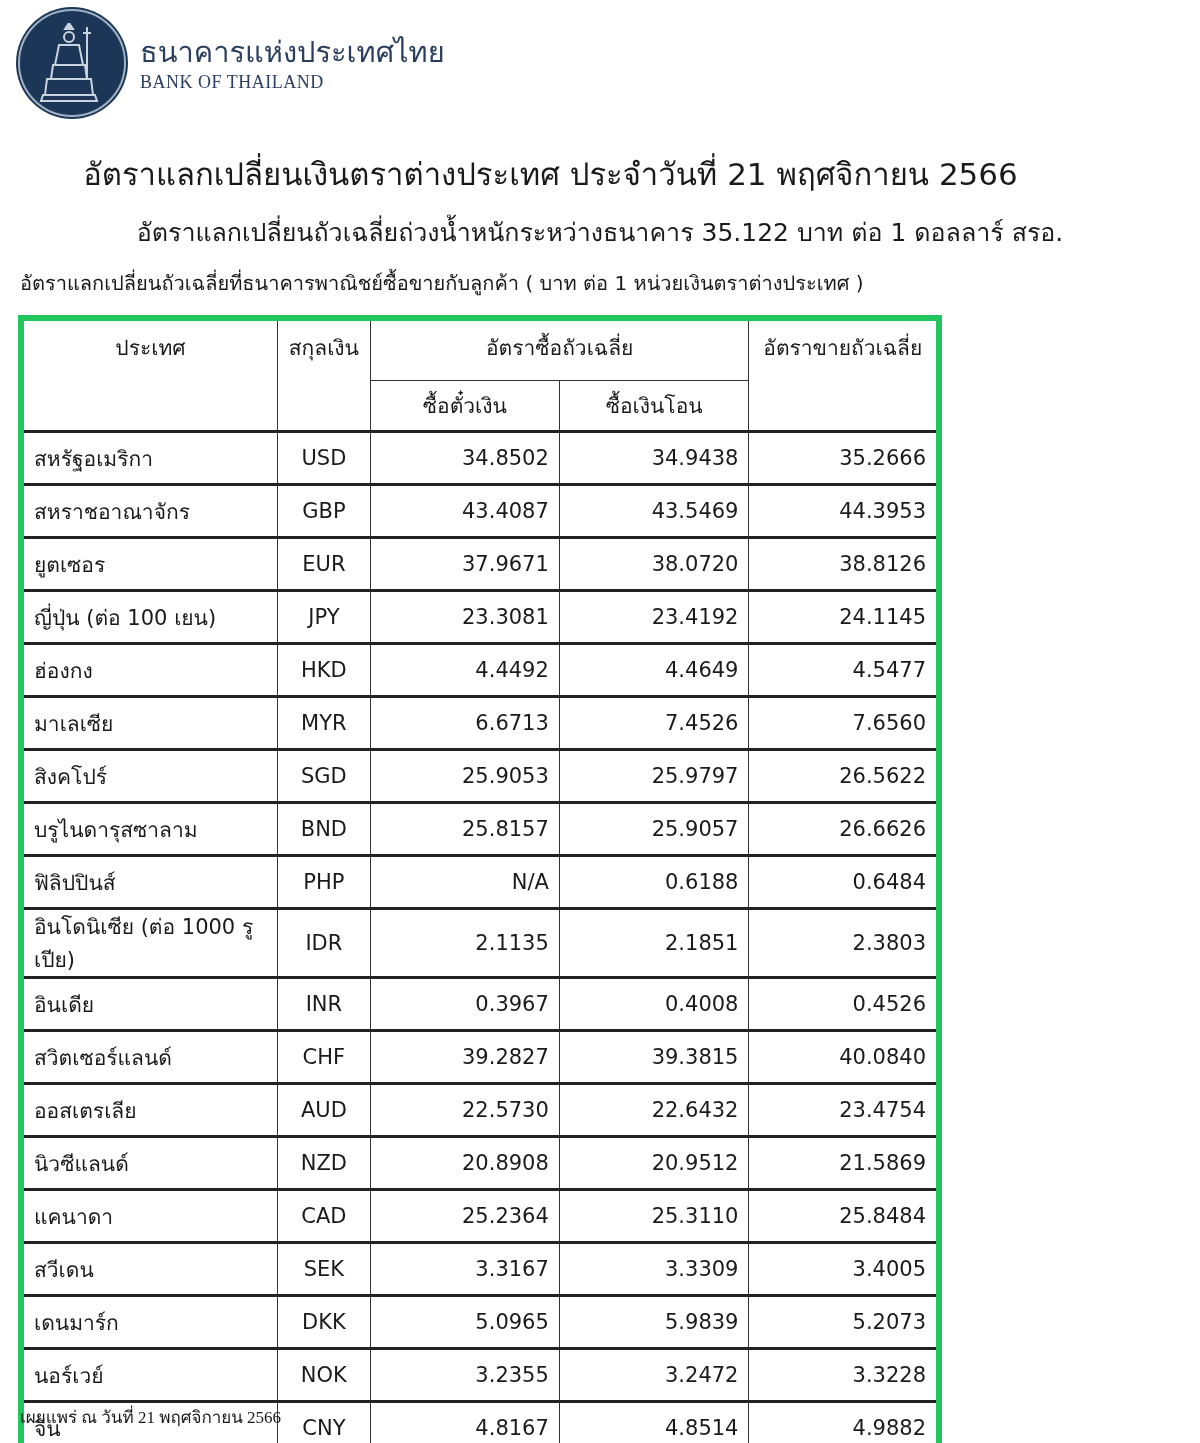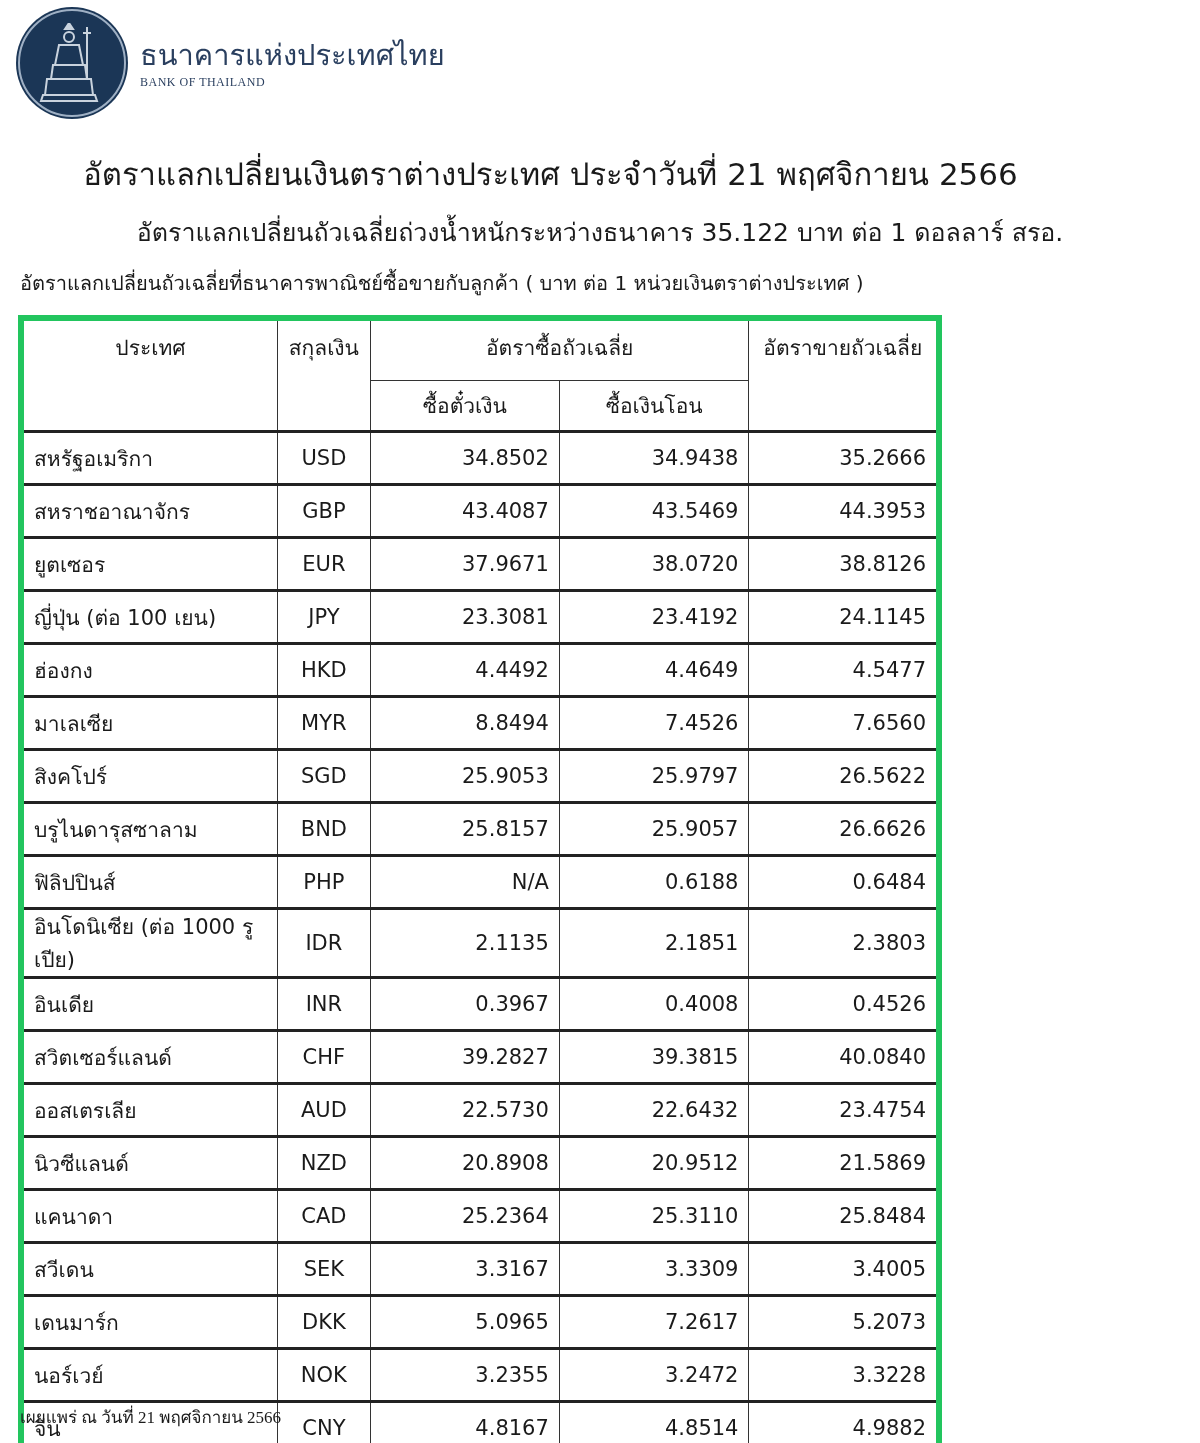--- a/index.html
+++ b/index.html
@@ -2,21 +2,21 @@
 <html><head>
 <meta charset="utf-8">
 <style>
   html, body { margin:0; padding:0; background:#ffffff; }
   body { width:1200px; height:1443px; position:relative; overflow:hidden; font-family:"DejaVu Sans", sans-serif; color:#1a1a1a; }
   .header { position:absolute; left:18px; top:8px; height:110px; display:flex; align-items:center; }
   .logo { width:104px; height:104px; border-radius:50%; background:#1b3656; border:2px solid #9fb0c4; box-shadow:0 0 0 2px #1b3656; display:flex; align-items:center; justify-content:center; }
   .logo svg { width:70px; height:80px; }
   .bank-names { margin-left:14px; }
   .bank-th { font-size:29px; color:#2a3f5f; font-family:"DejaVu Serif", serif; line-height:36px; }
-  .bank-en { font-size:12px; color:#2a3f5f; font-family:"Liberation Serif", serif; letter-spacing:0.5px; margin-top:2px; }
+  .bank-en { font-size:18px; color:#2a3f5f; font-family:"Liberation Serif", serif; letter-spacing:0.5px; margin-top:2px; }
   .title { position:absolute; left:0; width:1101px; top:152px; text-align:center; font-size:31px; line-height:44px; }
   .subtitle { position:absolute; left:0; width:1200px; top:214px; text-align:center; font-size:25px; line-height:38px; }
   .note { position:absolute; left:20px; top:266px; font-size:20px; line-height:34px; }
   table.rates { position:absolute; left:18px; top:315px; width:924px; border-collapse:collapse; border:6px solid #22c55e; }
   table.rates th, table.rates td { border:1.5px solid #333; font-weight:normal; }
   table.rates th { font-size:21px; height:48px; vertical-align:top; padding-top:10px; }
   table.rates th.sub { vertical-align:middle; padding-top:0; height:48px; }
   table.rates td { height:50px; font-size:21px; padding:0 10px; }
   table.rates tbody tr { border-top:3px solid #222; }
   td.country { text-align:left; padding-left:10px; }
@@ -105,21 +105,21 @@
       <tr>
         <td class="country">ฮ่องกง</td>
         <td class="code">HKD</td>
         <td class="num">4.4492</td>
         <td class="num">4.4649</td>
         <td class="num">4.5477</td>
       </tr>
       <tr>
         <td class="country">มาเลเซีย</td>
         <td class="code">MYR</td>
-        <td class="num">8.8494</td>
+        <td class="num">6.6713</td>
         <td class="num">7.4526</td>
         <td class="num">7.6560</td>
       </tr>
       <tr>
         <td class="country">สิงคโปร์</td>
         <td class="code">SGD</td>
         <td class="num">25.9053</td>
         <td class="num">25.9797</td>
         <td class="num">26.5622</td>
       </tr>
@@ -183,21 +183,21 @@
         <td class="country">สวีเดน</td>
         <td class="code">SEK</td>
         <td class="num">3.3167</td>
         <td class="num">3.3309</td>
         <td class="num">3.4005</td>
       </tr>
       <tr>
         <td class="country">เดนมาร์ก</td>
         <td class="code">DKK</td>
         <td class="num">5.0965</td>
-        <td class="num">7.2617</td>
+        <td class="num">5.9839</td>
         <td class="num">5.2073</td>
       </tr>
       <tr>
         <td class="country">นอร์เวย์</td>
         <td class="code">NOK</td>
         <td class="num">3.2355</td>
         <td class="num">3.2472</td>
         <td class="num">3.3228</td>
       </tr>
       <tr>

